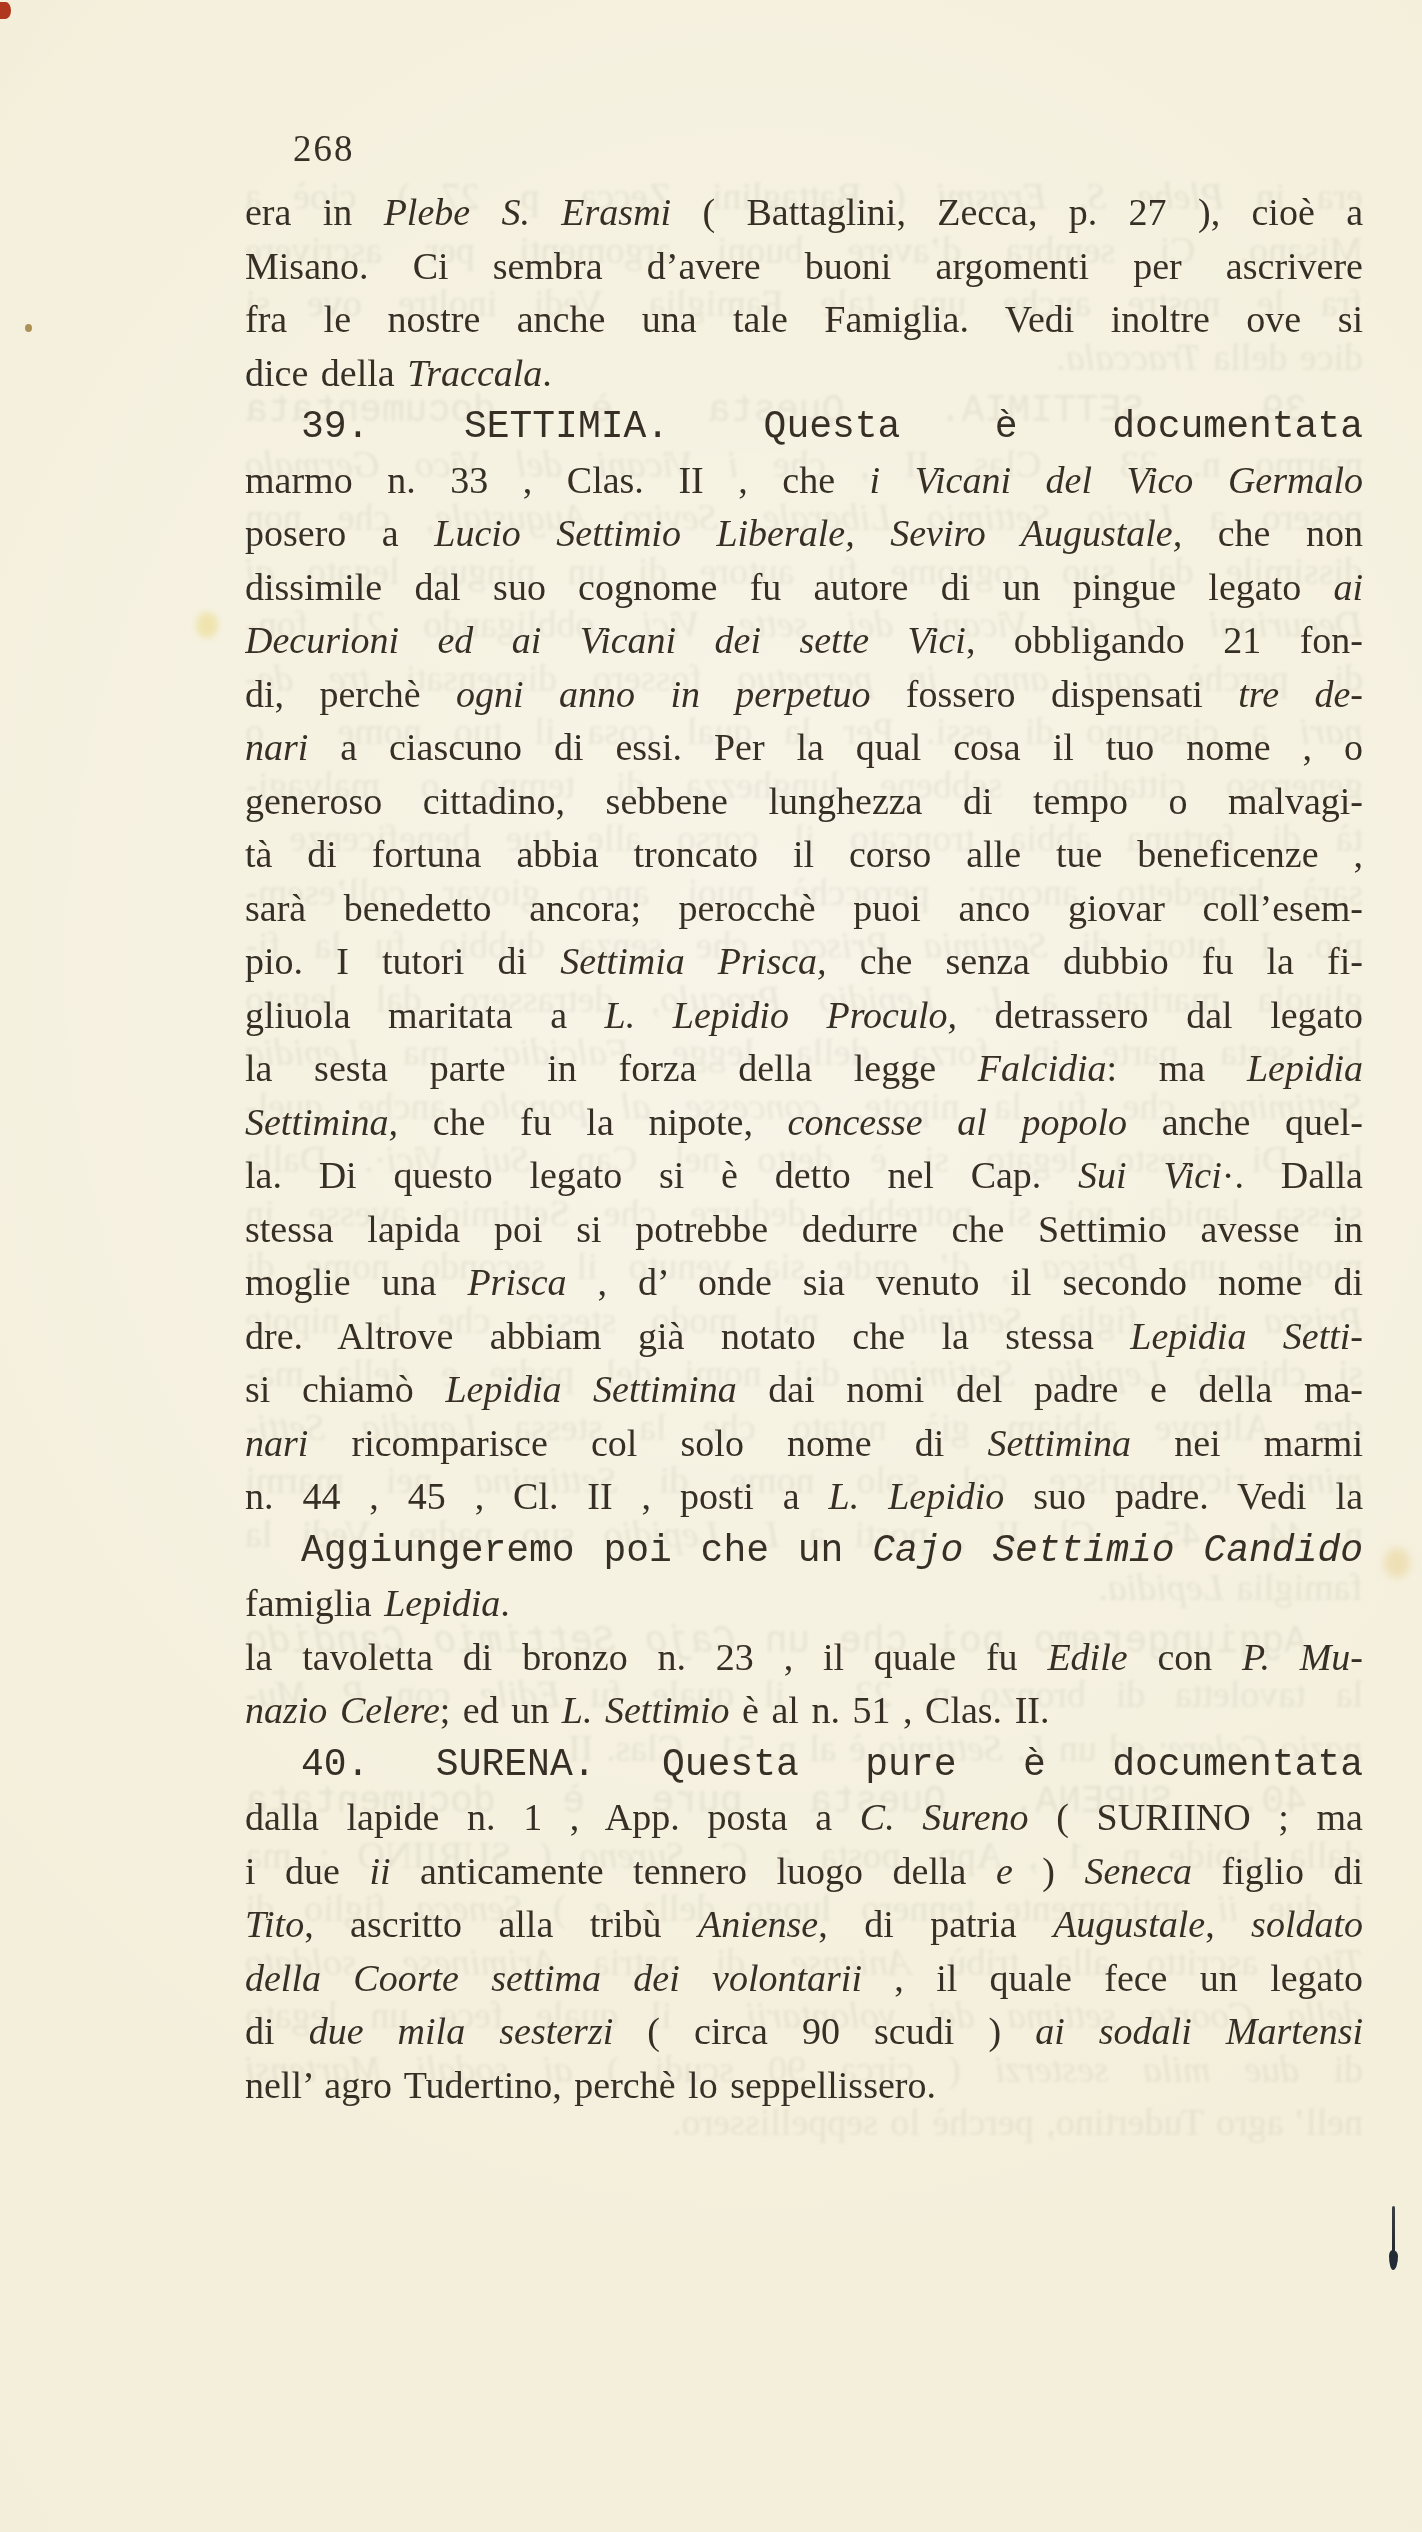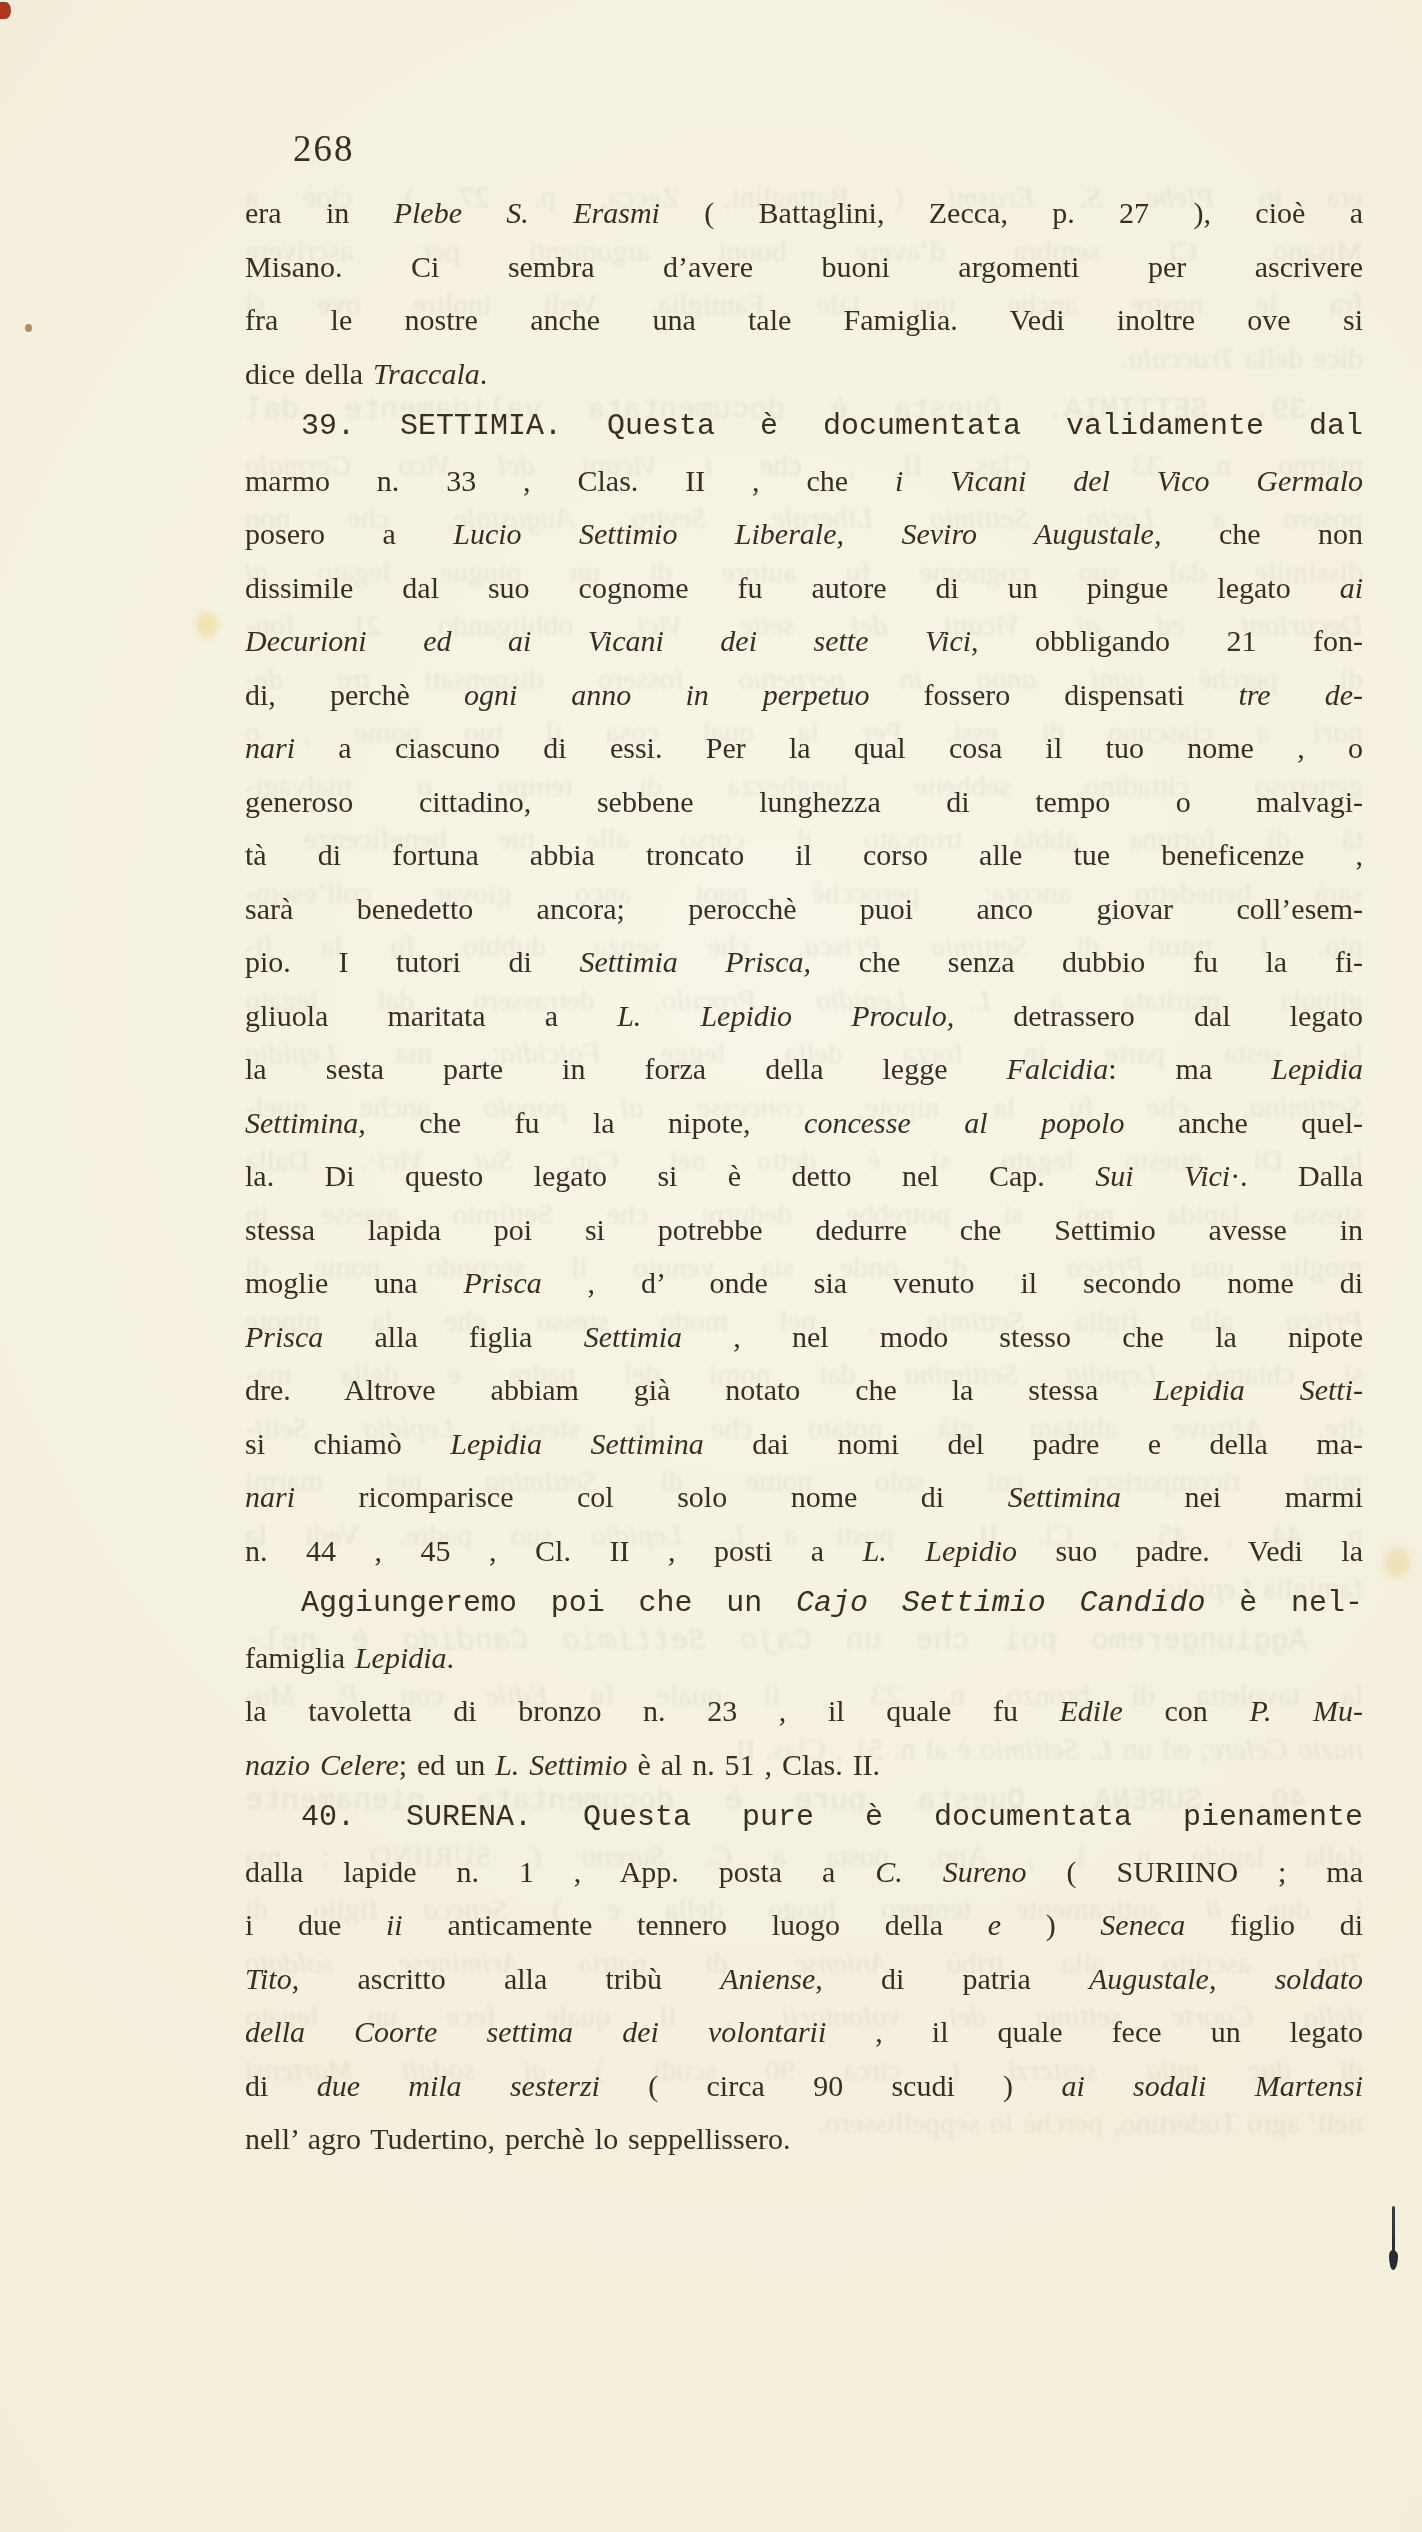--- a/index.html
+++ b/index.html
@@ -21,21 +21,21 @@
     top: 128px;
     font-size: 37px;
     line-height: 42px;
     letter-spacing: 2px;
   }
   .textblock {
     position: absolute;
     left: 245px;
     top: 186px;
     width: 1118px;
-    font-size: 30px;
+    font-size: 38px;
     line-height: 53.5px;
     word-spacing: 0.08em;
   }
   .textblock .line { height: 53.5px; white-space: nowrap; }
   .textblock .line.j {
     white-space: normal;
     text-align: justify;
     text-align-last: justify;
     overflow: hidden;
   }
@@ -137,21 +137,20 @@
       <div class="line j"><span>generoso cittadino, sebbene lunghezza di tempo o malvagi-</span></div>
       <div class="line j"><span>tà di fortuna abbia troncato il corso alle tue beneficenze ,</span></div>
       <div class="line j"><span>sarà benedetto ancora; perocchè puoi anco giovar coll’esem-</span></div>
       <div class="line j"><span>pio. I tutori di </span><span class="it">Settimia Prisca,</span><span> che senza dubbio fu la fi-</span></div>
       <div class="line j"><span>gliuola maritata a </span><span class="it">L. Lepidio Proculo,</span><span> detrassero dal legato</span></div>
       <div class="line j"><span>la sesta parte in forza della legge </span><span class="it">Falcidia</span><span>: ma </span><span class="it">Lepidia</span></div>
       <div class="line j"><span class="it">Settimina,</span><span> che fu la nipote, </span><span class="it">concesse al popolo</span><span> anche quel-</span></div>
       <div class="line j"><span>la. Di questo legato si è detto nel Cap. </span><span class="it">Sui Vici</span><span>·. Dalla</span></div>
       <div class="line j"><span>stessa lapida poi si potrebbe dedurre che Settimio avesse in</span></div>
       <div class="line j"><span>moglie una </span><span class="it">Prisca</span><span> , d’ onde sia venuto il secondo nome di</span></div>
-      <div class="line j"><span class="it">Prisca</span><span> alla figlia </span><span class="it">Settimia</span><span> , nel modo stesso che la nipote</span></div>
       <div class="line j"><span>dre. Altrove abbiam già notato che la stessa </span><span class="it">Lepidia Setti-</span></div>
       <div class="line j"><span>si chiamò </span><span class="it">Lepidia Settimina</span><span> dai nomi del padre e della ma-</span></div>
       <div class="line j"><span class="it">nari</span><span> ricomparisce col solo nome di </span><span class="it">Settimina</span><span> nei marmi</span></div>
       <div class="line j"><span>n. 44 , 45 , Cl. II , posti a </span><span class="it">L. Lepidio</span><span> suo padre. Vedi la</span></div>
       <div class="line j ind"><span>Aggiungeremo poi che un </span><span class="it">Cajo Settimio Candido</span><span> è nel-</span></div>
       <div class="line"><span>famiglia </span><span class="it">Lepidia</span><span>.</span></div>
       <div class="line j"><span>la tavoletta di bronzo n. 23 , il quale fu </span><span class="it">Edile</span><span> con </span><span class="it">P. Mu-</span></div>
       <div class="line"><span class="it">nazio Celere</span><span>; ed un </span><span class="it">L. Settimio</span><span> è al n. 51 , Clas. II.</span></div>
       <div class="line j ind"><span>40. SURENA. Questa pure è documentata pienamente</span></div>
       <div class="line j"><span>dalla lapide n. 1 , App. posta a </span><span class="it">C. Sureno</span><span> ( SURIINO ; ma</span></div>

